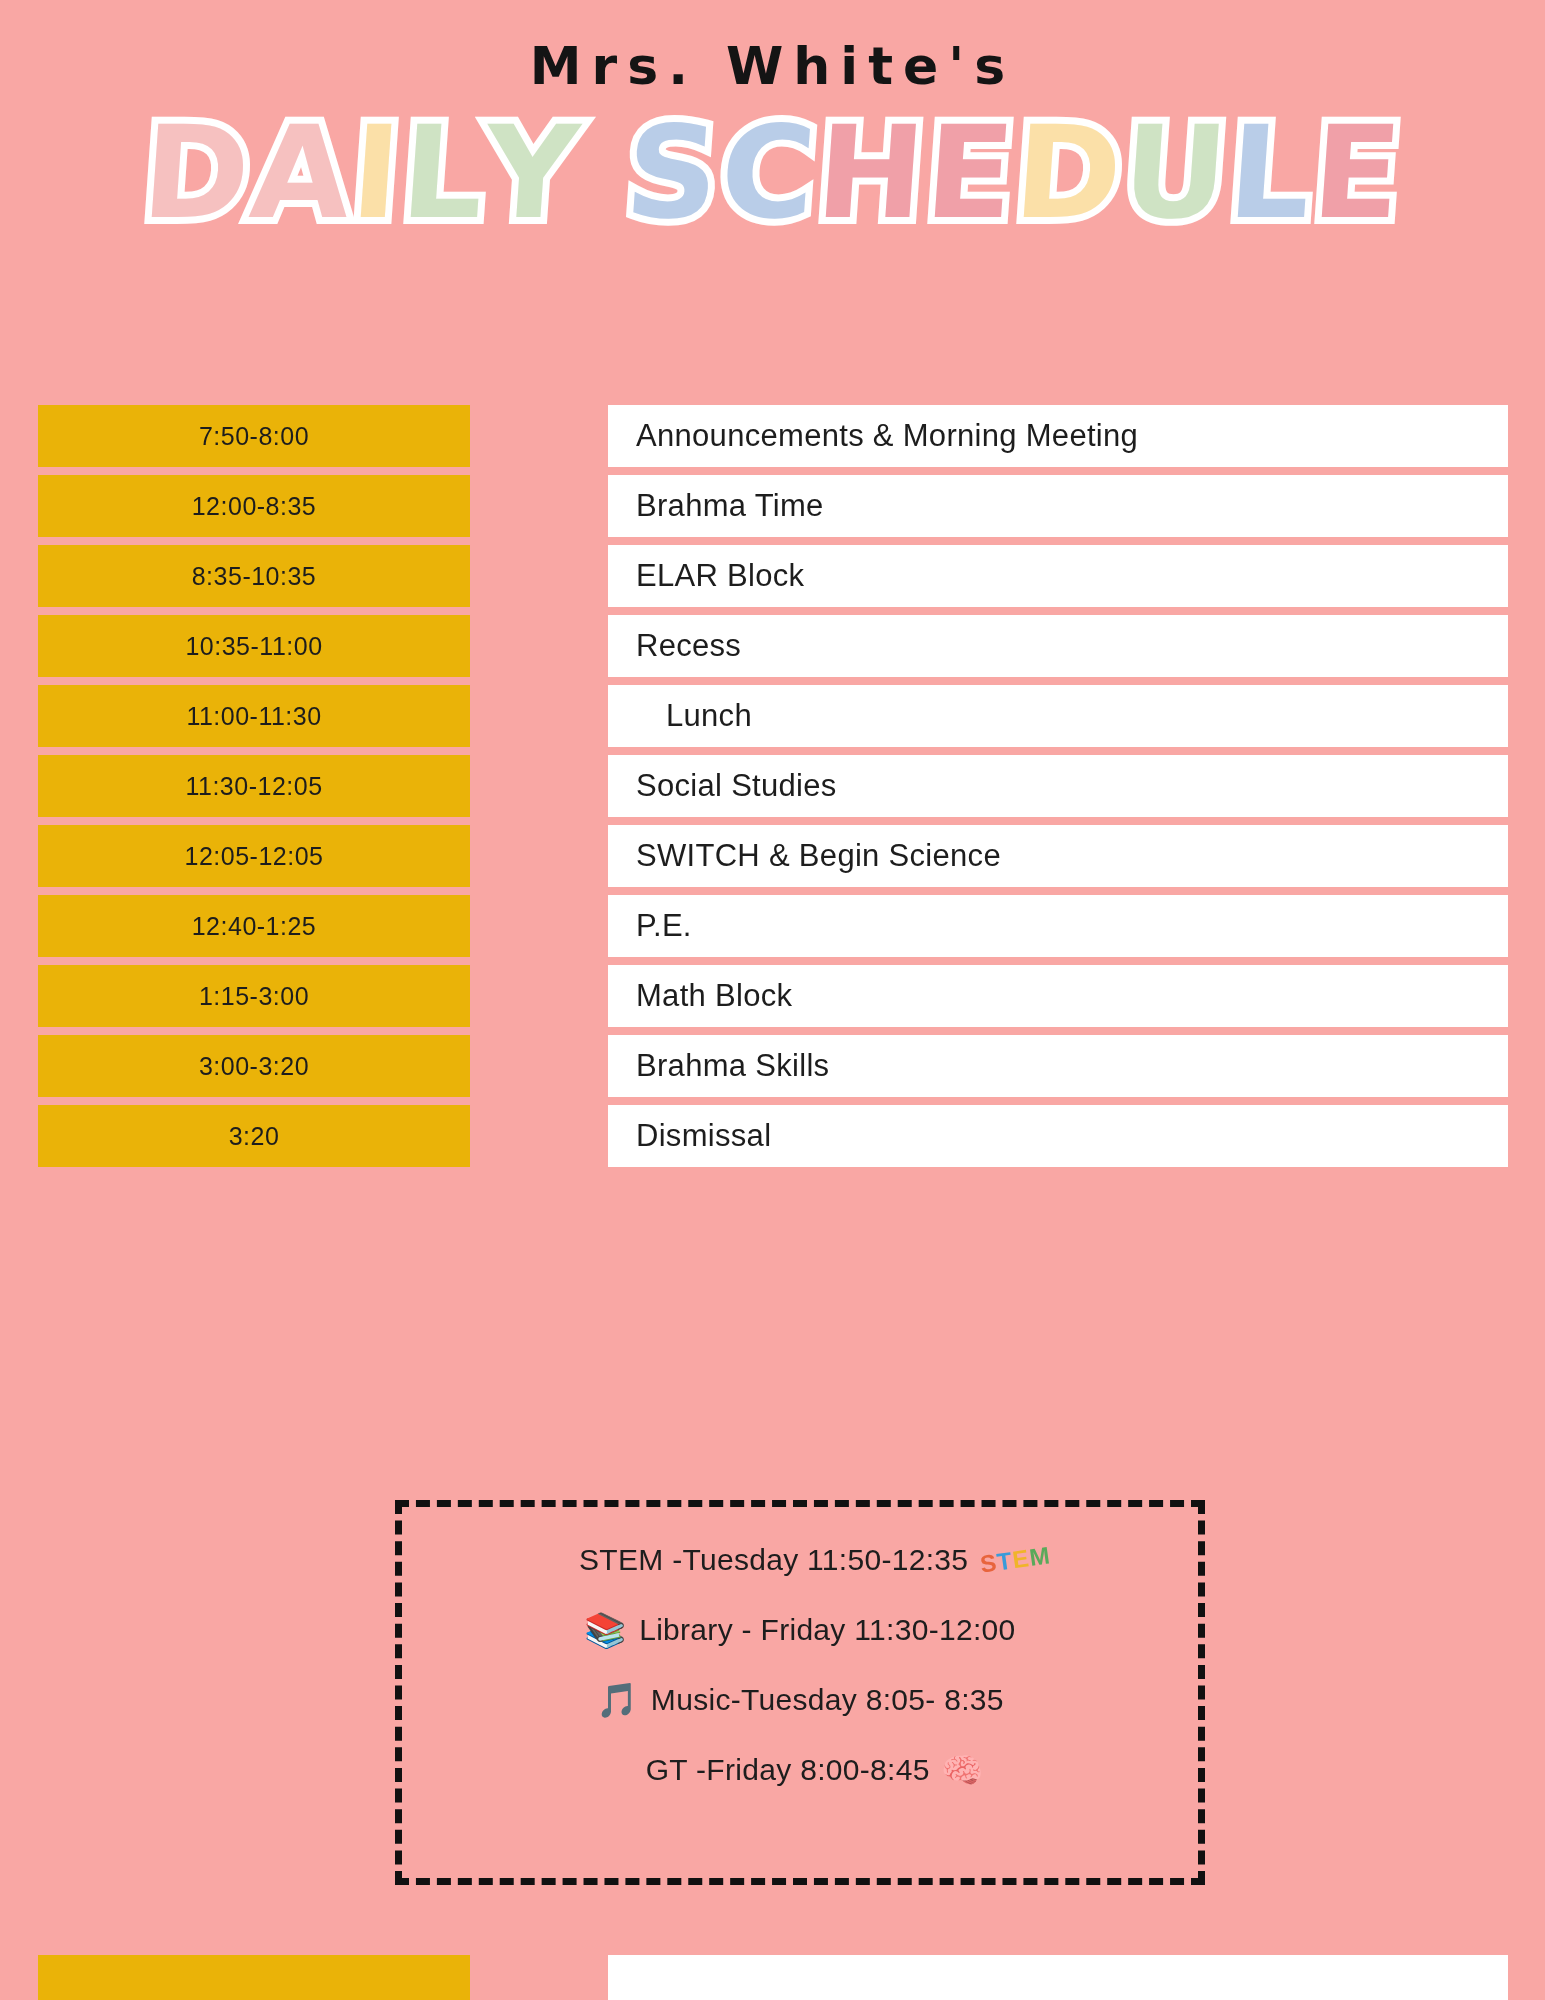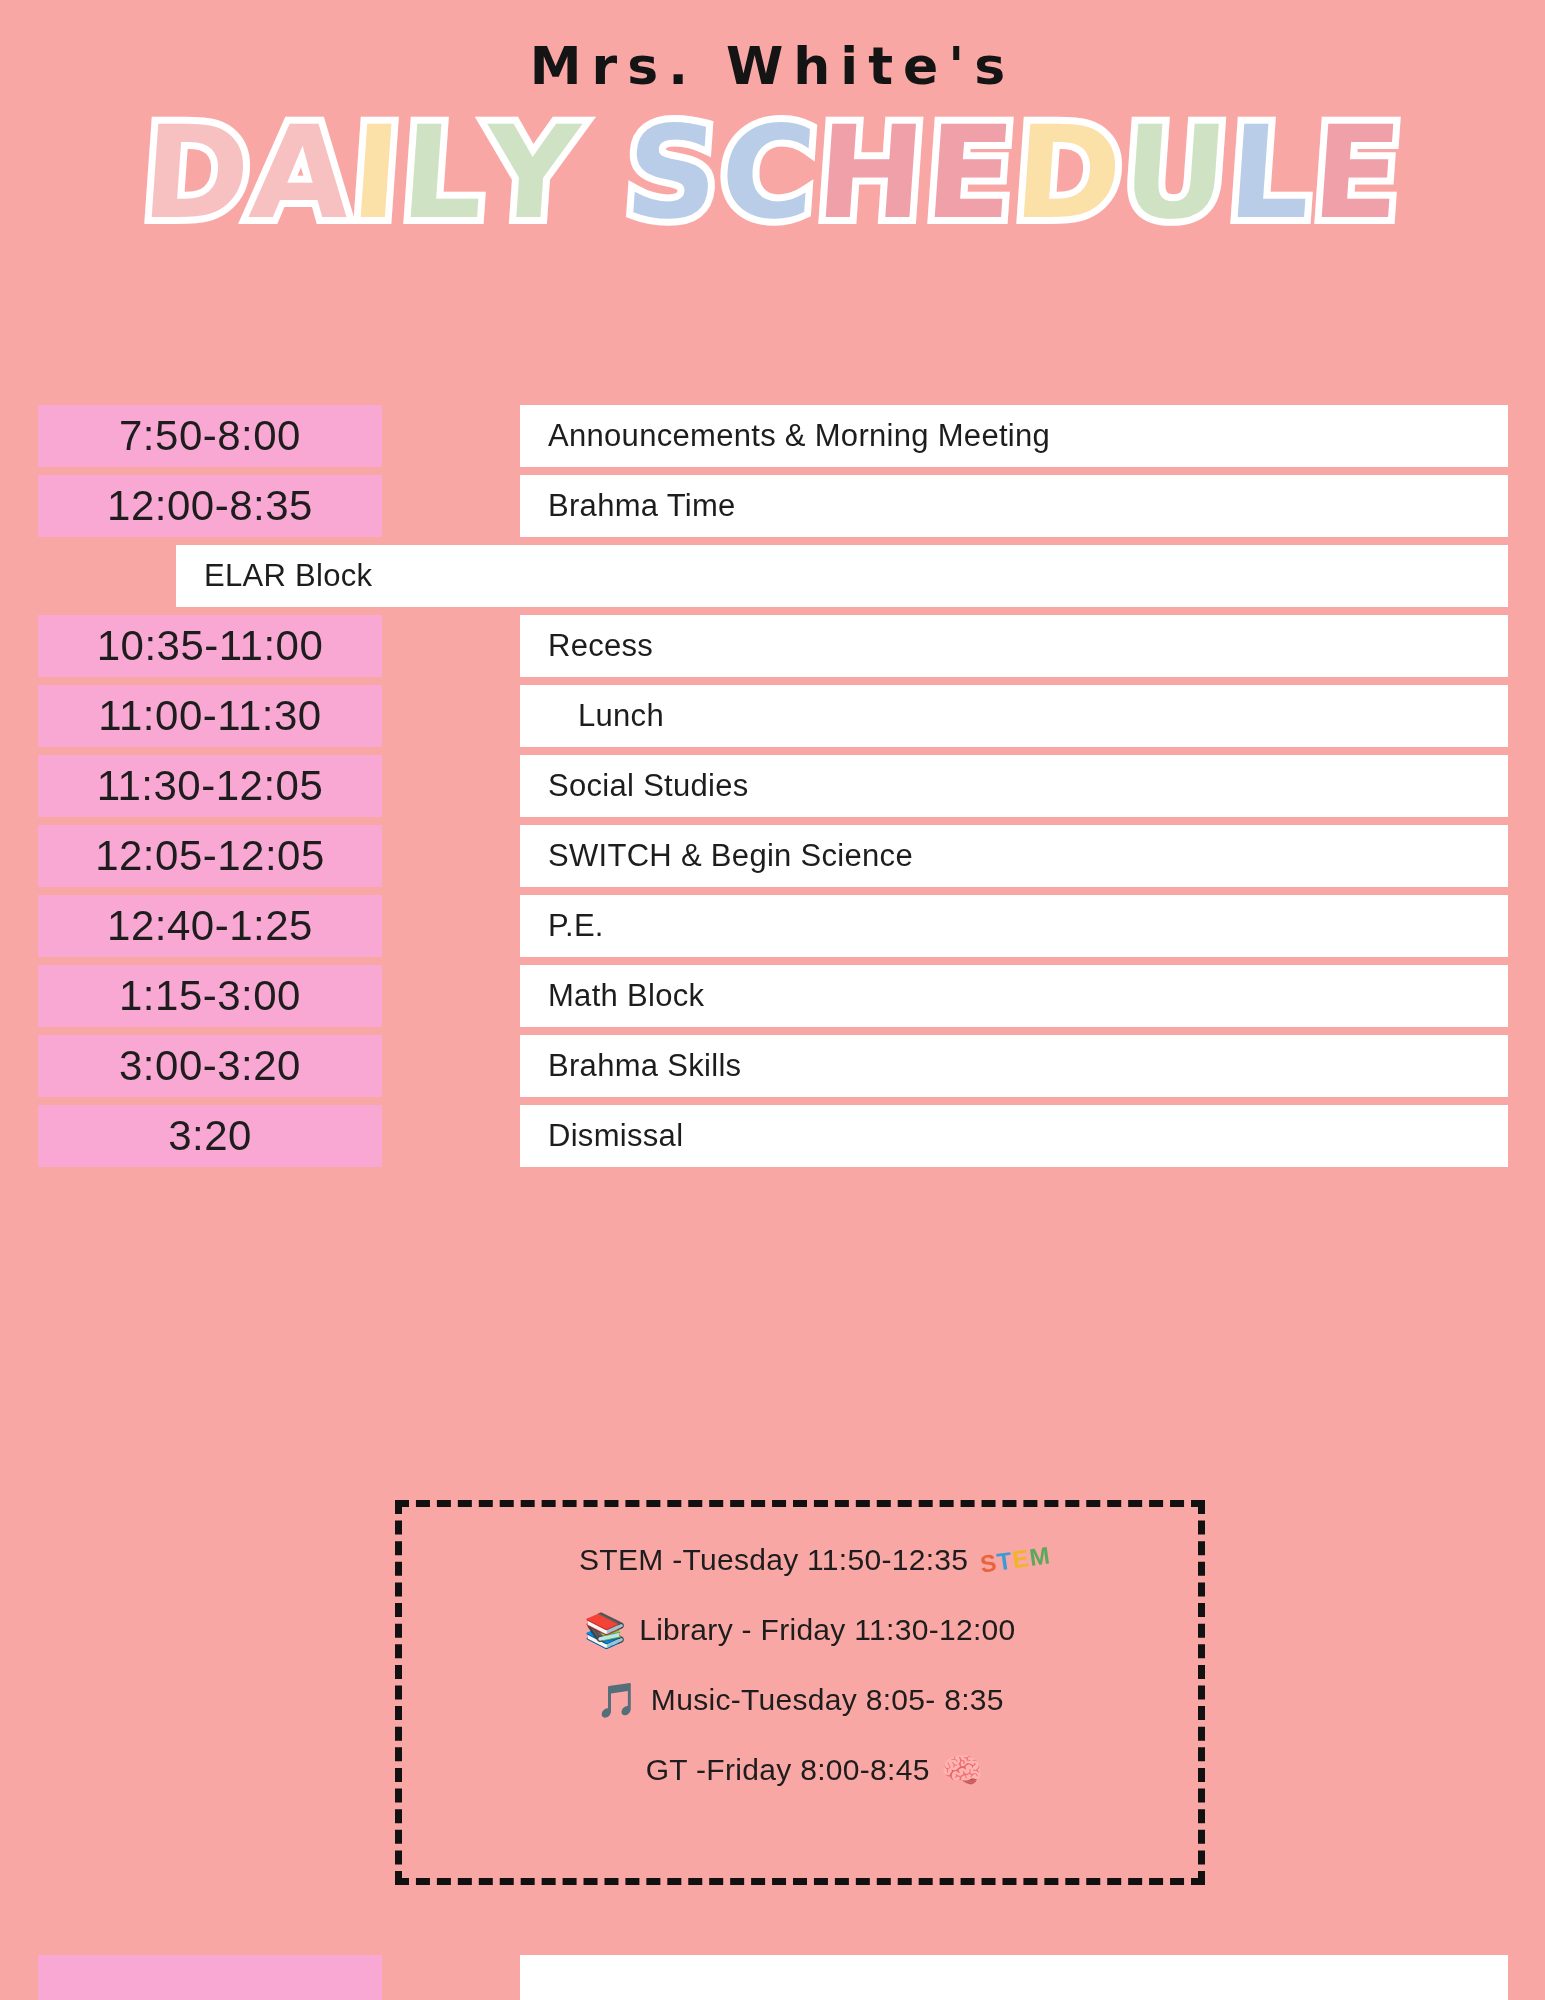--- a/index.html
+++ b/index.html
@@ -53,26 +53,26 @@
     left: 38px;
     width: 1470px;
   }
   .row {
     display: flex;
     align-items: stretch;
     margin-bottom: 8px;
     height: 62px;
   }
   .cell-time {
-    width: 344px;
-    background: #f9a8d4;
+    width: 432px;
+    background: #eab308;
     display: flex;
     align-items: center;
     justify-content: center;
-    font-size: 42px;
+    font-size: 25px;
     color: #1d1d1d;
     letter-spacing: 0.5px;
   }
   .gap {
     width: 94px;
   }
   .cell-task {
     flex: 1;
     background: #ffffff;
     display: flex;
@@ -161,20 +161,21 @@
     <div class="cell-task">Announcements &amp; Morning Meeting</div>
   </div>
 
   <div class="row">
     <div class="cell-time">12:00-8:35</div>
     <div class="gap"></div>
     <div class="cell-task">Brahma Time</div>
   </div>
 
   <div class="row">
+    <div class="cell-time">8:35-10:35</div>
     <div class="gap"></div>
     <div class="cell-task">ELAR Block</div>
   </div>
 
   <div class="row">
     <div class="cell-time">10:35-11:00</div>
     <div class="gap"></div>
     <div class="cell-task">Recess</div>
   </div>
 

